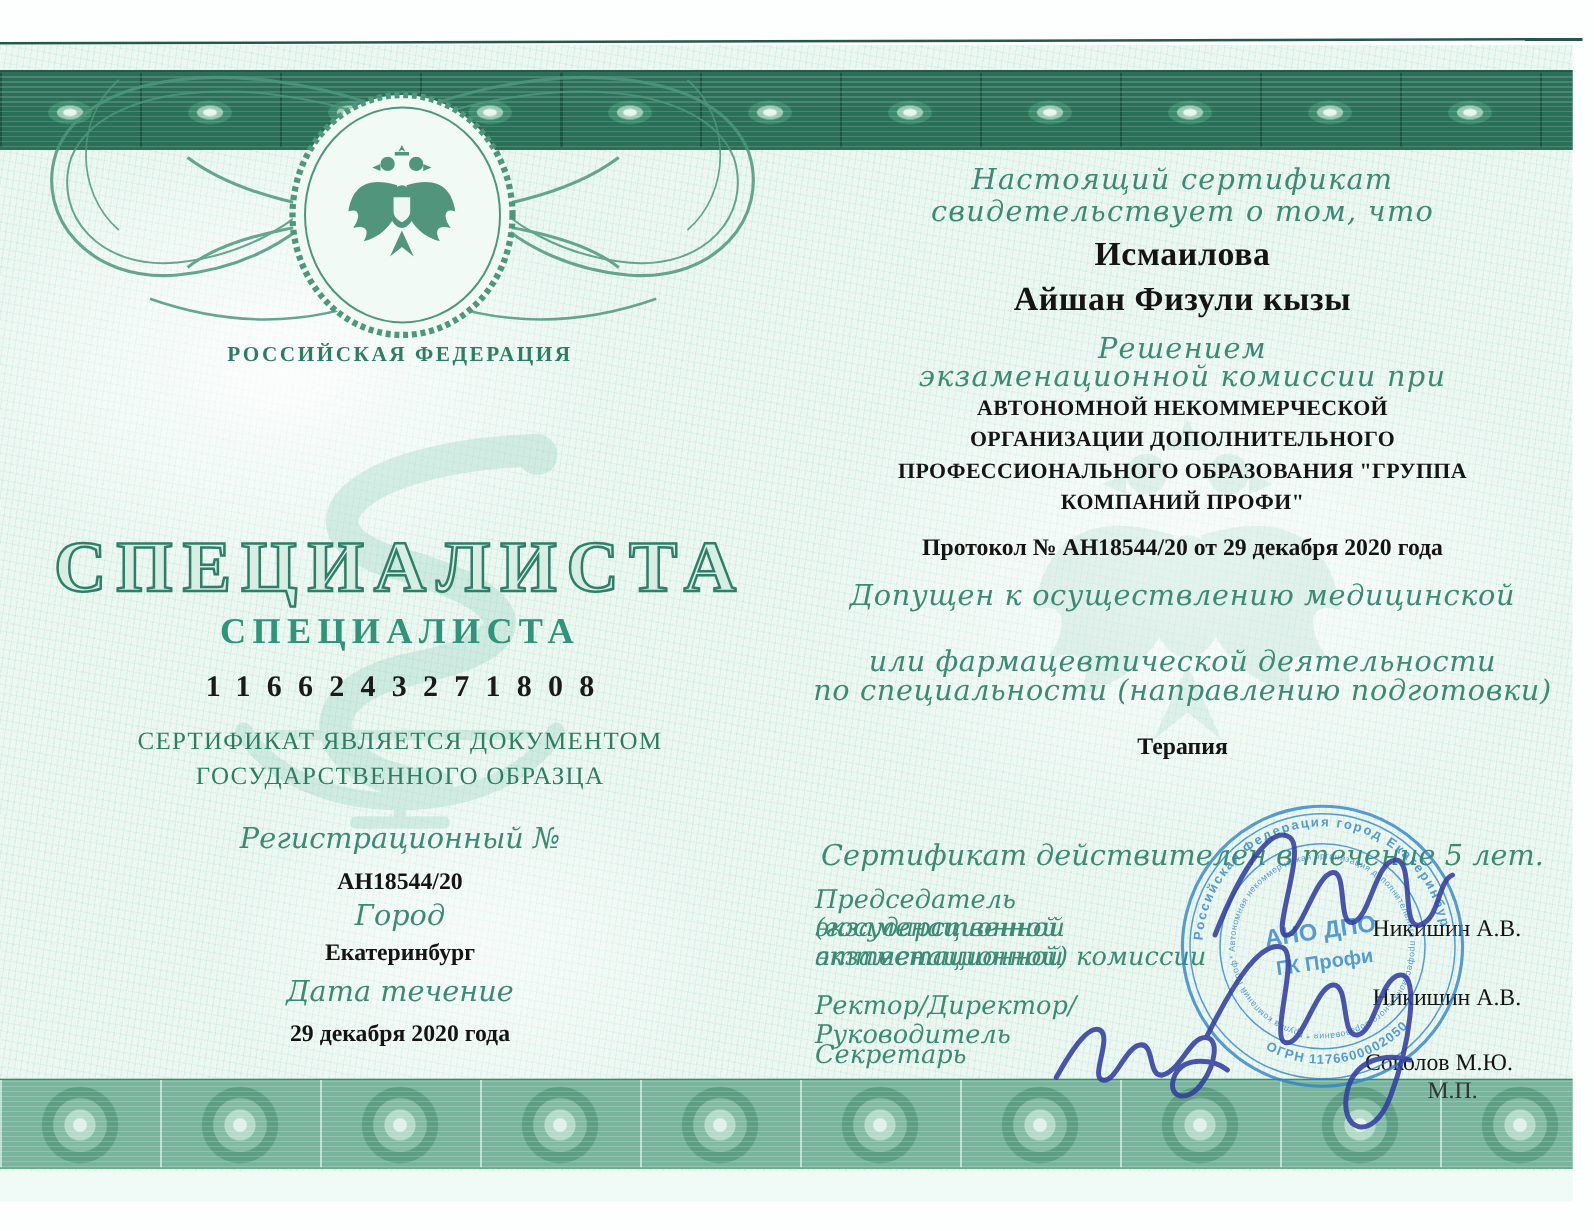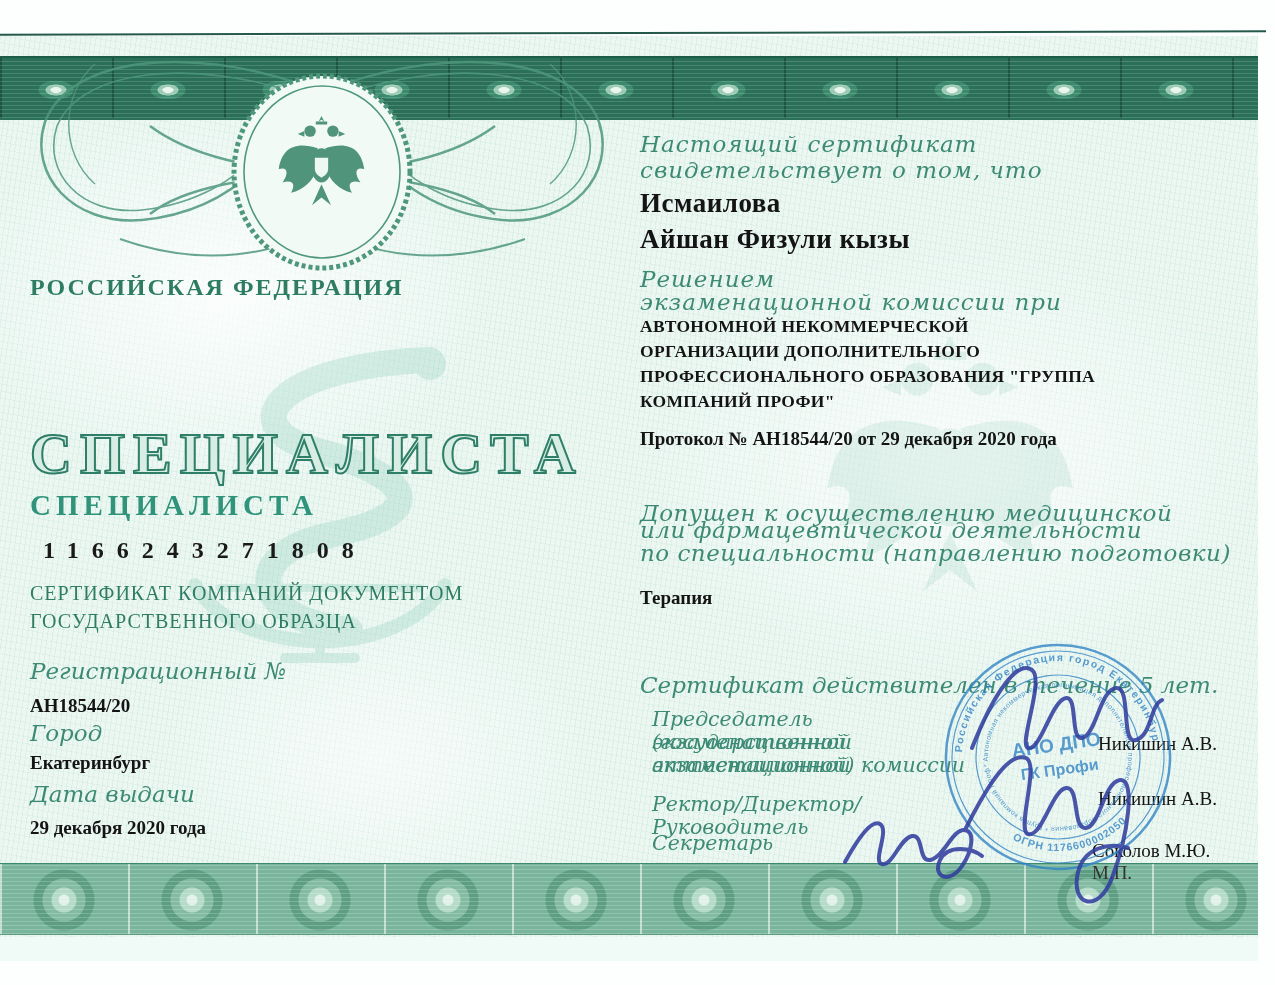--- a/index.html
+++ b/index.html
@@ -43,21 +43,21 @@
       repeating-linear-gradient(0deg, rgba(255,255,255,.2) 0 1px, rgba(255,255,255,0) 1px 4px),
       repeating-linear-gradient(90deg, rgba(255,255,255,.55) 0 2px, rgba(255,255,255,0) 2px 128px),
       radial-gradient(circle at 64px 36px, #e2f2ea 0 5px, #b4dac8 6px 12px, #83bba2 13px 21px, #5d9e83 22px 30px, #79b59c 31px 100%);
     background-size:auto,auto,128px 72px;
     border-top:1px solid #3c8a6e; border-bottom:1px solid #5d9e83;
   }
   #band-fade { position:absolute; left:0; top:937px; width:1258px; height:24px; background:#f0faf6; }
 
   
   .abs { position:absolute; }
-  .ctr { text-align:left; }
+  .ctr { text-align:center; }
   .script {
     font-family:"DejaVu Serif", serif; font-style:italic; color:#3d8a74;
   }
   .serif { font-family:"Liberation Serif", serif; color:#141414; }
   .caps-green { color:#2e7d63; font-family:"Liberation Serif", serif; }
   .col-right { left:640px; width:612px; }
   .col-left  { left:30px;  width:580px; }
 
   .intro { font-size:23px; letter-spacing:1px; }
   .holder { font-size:27px; font-weight:600; letter-spacing:.5px; }
@@ -137,57 +137,57 @@
       <circle cx="38" cy="18" r="6"></circle>
         <circle cx="62" cy="18" r="6"></circle>
       <path d="M32,18 l-7,3 7,3 z M68,18 l7,3 -7,3 z"></path>
       <path d="M46,36 C20,28 8,38 5,58 C14,55 16,62 9,72 C20,69 23,74 18,83 C31,80 42,70 45,58 Z"></path>
       <path d="M54,36 C80,28 92,38 95,58 C86,55 84,62 91,72 C80,69 77,74 82,83 C69,80 58,70 55,58 Z"></path>
       <ellipse cx="50" cy="54" rx="11" ry="18"></ellipse>
       <path d="M50,74 L40,96 L50,88 L60,96 Z"></path>
     </g>
   </svg>
 
-  <div class="abs ctr col-left caps-green" style="top:274px;font-size:24px;font-weight:600;letter-spacing:2px;">РОССИЙСКАЯ ФЕДЕРАЦИЯ</div>
+  <div class="abs ctr col-left caps-green" style="top:274px;font-size:17px;font-weight:600;letter-spacing:2px;">РОССИЙСКАЯ ФЕДЕРАЦИЯ</div>
 
   <div class="abs ctr col-left" style="top:420px;">
     <span id="cert-title">СПЕЦИАЛИСТА</span>
   </div>
   <div class="abs ctr col-left" style="top:489px;">
     <span id="cert-subtitle">СПЕЦИАЛИСТА</span>
   </div>
   <div class="abs ctr col-left serif" style="top:537px;">
     <span id="cert-number">1166243271808</span>
   </div>
-  <div class="abs ctr col-left caps-green stateline" style="top:582px;">СЕРТИФИКАТ КОМПАНИЙ ДОКУМЕНТОМ</div>
+  <div class="abs ctr col-left caps-green stateline" style="top:582px;">СЕРТИФИКАТ ЯВЛЯЕТСЯ ДОКУМЕНТОМ</div>
   <div class="abs ctr col-left caps-green stateline" style="top:610px;">ГОСУДАРСТВЕННОГО ОБРАЗЦА</div>
 
   <div class="abs ctr col-left script reg-label" style="top:658px;">Регистрационный №</div>
   <div class="abs ctr col-left serif reg-value" style="top:695px;">АН18544/20</div>
   <div class="abs ctr col-left script reg-label" style="top:720px;">Город</div>
   <div class="abs ctr col-left serif reg-value" style="top:752px;">Екатеринбург</div>
-  <div class="abs ctr col-left script reg-label" style="top:781px;">Дата выдачи</div>
+  <div class="abs ctr col-left script reg-label" style="top:781px;">Дата течение</div>
   <div class="abs ctr col-left serif reg-value" style="top:817px;font-weight:700;">29 декабря 2020 года</div>
 
   <div class="abs ctr col-right script intro" style="top:131px;">Настоящий сертификат</div>
   <div class="abs ctr col-right script intro" style="top:157px;">свидетельствует о том, что</div>
   <div class="abs ctr col-right serif holder" style="top:188px;">Исмаилова</div>
   <div class="abs ctr col-right serif holder" style="top:224px;">Айшан Физули кызы</div>
 
   <div class="abs ctr col-right script intro" style="top:289px;">экзаменационной комиссии при</div>
   <div class="abs ctr col-right script intro" style="top:266px;">Решением</div>
 
   <div class="abs ctr col-right serif orgline" style="top:316px;">АВТОНОМНОЙ НЕКОММЕРЧЕСКОЙ</div>
   <div class="abs ctr col-right serif orgline" style="top:341px;">ОРГАНИЗАЦИИ ДОПОЛНИТЕЛЬНОГО</div>
   <div class="abs ctr col-right serif orgline" style="top:366px;">ПРОФЕССИОНАЛЬНОГО ОБРАЗОВАНИЯ "ГРУППА</div>
   <div class="abs ctr col-right serif orgline" style="top:391px;">КОМПАНИЙ ПРОФИ"</div>
 
   <div class="abs ctr col-right serif protocol" style="top:428px;">Протокол № АН18544/20 от 29 декабря 2020 года</div>
 
-  <div class="abs ctr col-right script admission" style="top:500px;">Допущен к осуществлению медицинской</div>
+  <div class="abs ctr col-right script admission" style="top:464px;">Допущен к осуществлению медицинской</div>
   <div class="abs ctr col-right script admission" style="top:517px;">или фармацевтической деятельности</div>
   <div class="abs ctr col-right script admission" style="top:540px;">по специальности (направлению подготовки)</div>
 
   <div class="abs ctr col-right serif specialty" style="top:587px;">Терапия</div>
 
   <div class="abs ctr col-right script validity" style="top:672px;">Сертификат действителен в течение 5 лет.</div>
 
   <div class="abs script sign-label" style="left:652px;top:708px;width:340px;">Председатель экзаменационной</div>
   <div class="abs script sign-label" style="left:652px;top:731px;width:340px;">(государственной аттестационной</div>
   <div class="abs script sign-label" style="left:652px;top:793px;width:360px;">Ректор/Директор/Руководитель</div>

